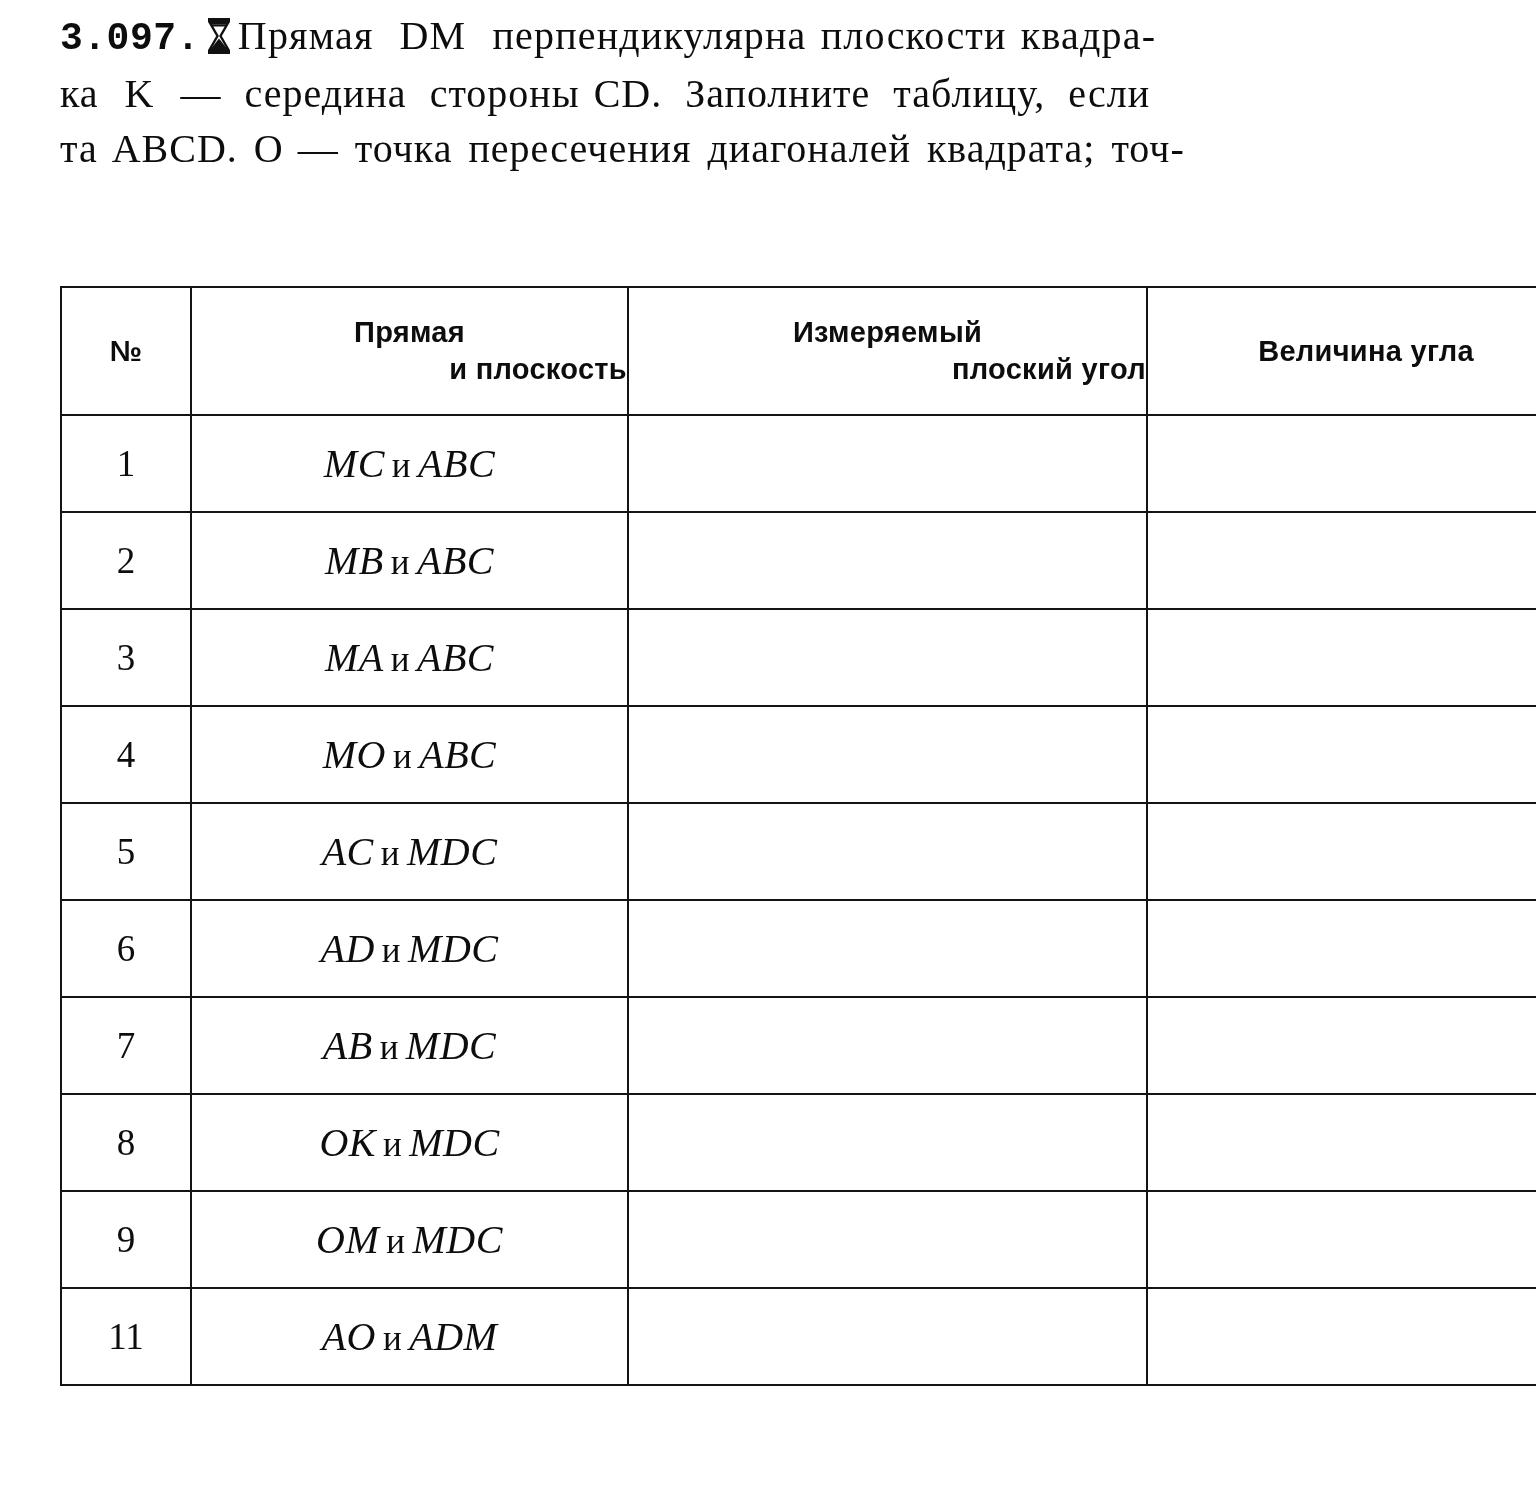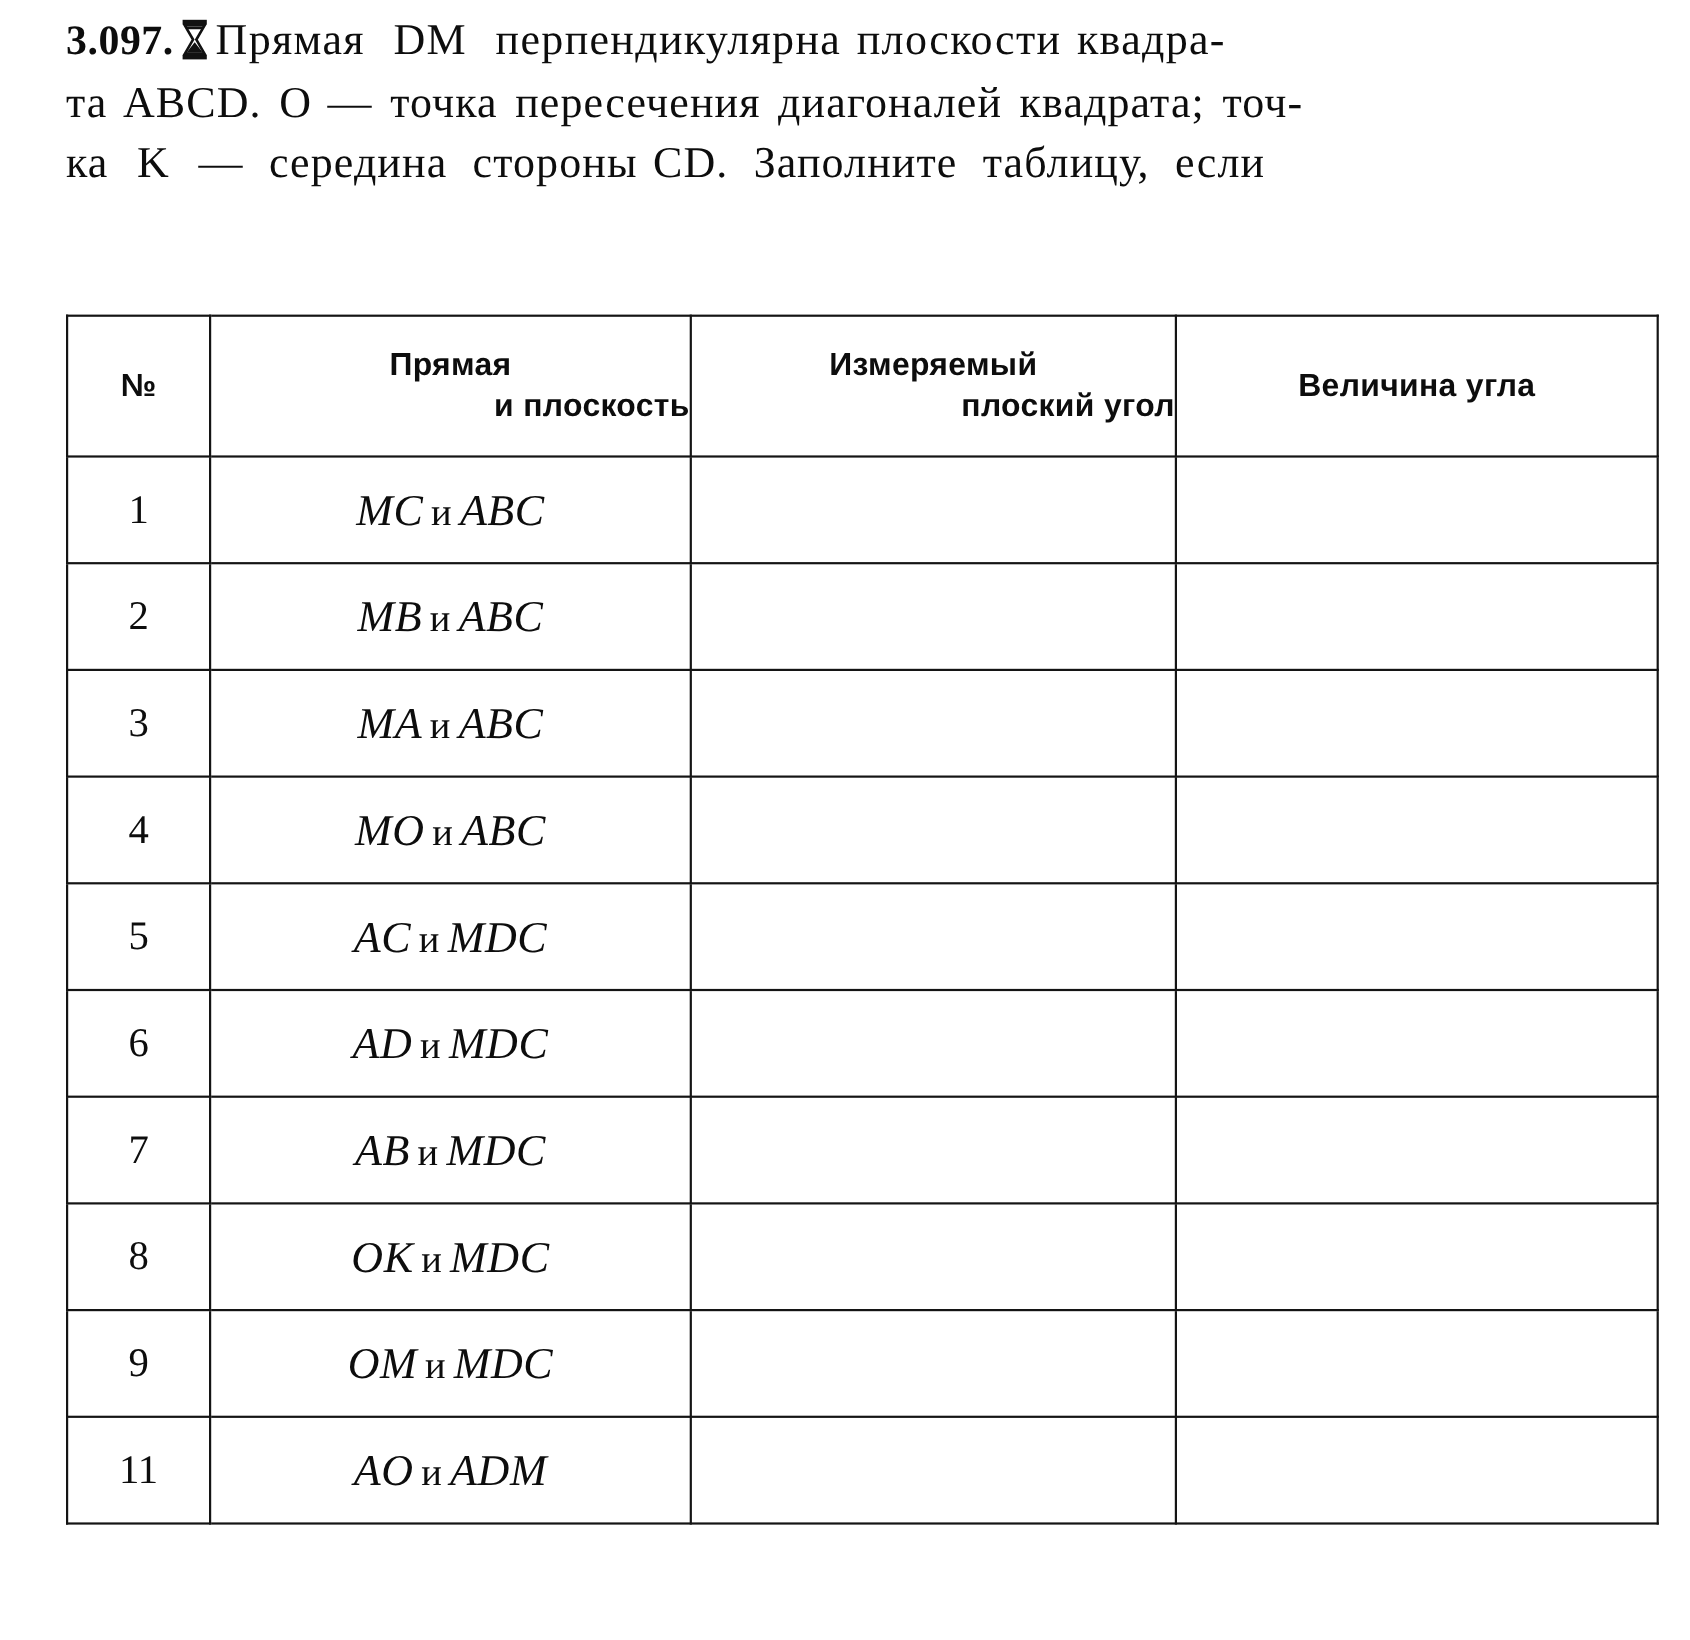--- a/index.html
+++ b/index.html
@@ -26,21 +26,21 @@
   }
 
   .prob-line {
     font-size: 40px;
     line-height: 55px;
     white-space: nowrap;
     letter-spacing: 0.2px;
   }
 
   .prob-num {
-    font-family: Liberation Serif, serif;
+    font-family: Liberation Mono, monospace;
     font-weight: bold;
     font-size: 38px;
     letter-spacing: 0.5px;
   }
 
   .hourglass-icon {
     display: inline-block;
     position: relative;
     width: 26px;
     height: 38px;
@@ -84,21 +84,21 @@
     font-weight: bold;
     font-size: 29px;
     line-height: 37px;
     letter-spacing: 0.3px;
   }
   #angle-table tbody td {
     height: 95px;
   }
   .col-num  { width: 130px; }
   .col-line { width: 437px; }
-  .col-plan { width: 441px; }
+  .col-plan { width: 519px; }
   .col-val  { width: 438px; margin-left: 28px; }
 
   .cell-num {
     font-family: "Liberation Serif", "DejaVu Serif", serif;
     font-size: 37px;
     font-weight: normal;
   }
   .cell-expr {
     font-family: "Liberation Serif", "DejaVu Serif", serif;
     font-style: italic;
@@ -124,26 +124,26 @@
   <div class="prob-line l1">
     <span class="prob-num">3.097.</span><span class="hourglass-icon"><svg width="26" height="38" viewBox="0 0 26 38">
           <rect x="2" y="1" width="22" height="4" fill="#111"></rect>
           <rect x="2" y="33" width="22" height="4" fill="#111"></rect>
           <path d="M4 6 L22 6 L14.5 19 L22 32 L4 32 L11.5 19 Z" fill="none" stroke="#111" stroke-width="2.4"></path>
           <path d="M5.5 31 L20.5 31 L13 21.5 Z" fill="#111"></path>
           <path d="M5 7.2 L21 7.2 L19.6 9.6 L6.4 9.6 Z" fill="#111"></path>
         </svg></span><span><span>Прямая</span><span class="sp-xwide"></span><span class="ital">DM</span><span class="sp-xwide"></span><span>перпендикулярна плоскости квадра-</span></span>
   </div>
 
+  <div class="prob-line l3">
+    <span><span>ка</span><span class="sp-xwide"></span><span class="ital">K</span><span class="sp-xwide"></span><span>— середина стороны</span><span class="sp-wide"></span><span class="ital">CD</span><span>. Заполните таблицу, если</span></span>
+  </div>
+
   <div class="prob-line l2">
     <span><span>та</span><span class="sp-wide"></span><span class="ital">ABCD. O</span><span class="sp-wide"></span><span>— точка пересечения диагоналей квадрата; точ-</span></span>
-  </div>
-
-  <div class="prob-line l3">
-    <span><span>ка</span><span class="sp-xwide"></span><span class="ital">K</span><span class="sp-xwide"></span><span>— середина стороны</span><span class="sp-wide"></span><span class="ital">CD</span><span>. Заполните таблицу, если</span></span>
   </div>
 
 
 </div>
 
 <table id="angle-table">
   <colgroup>
     <col class="col-num">
       <col class="col-line">
       <col class="col-plan">

